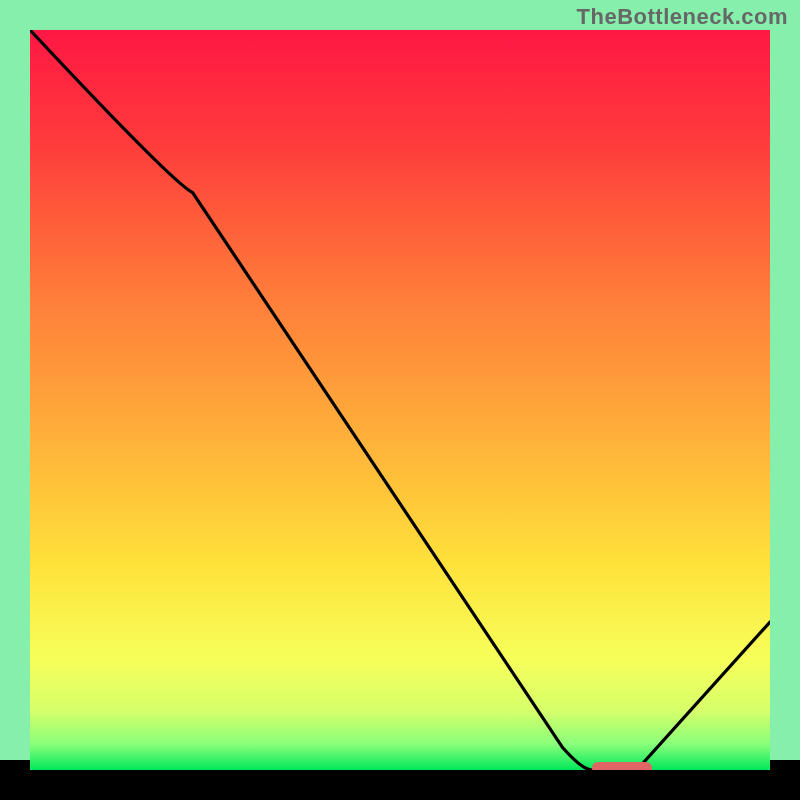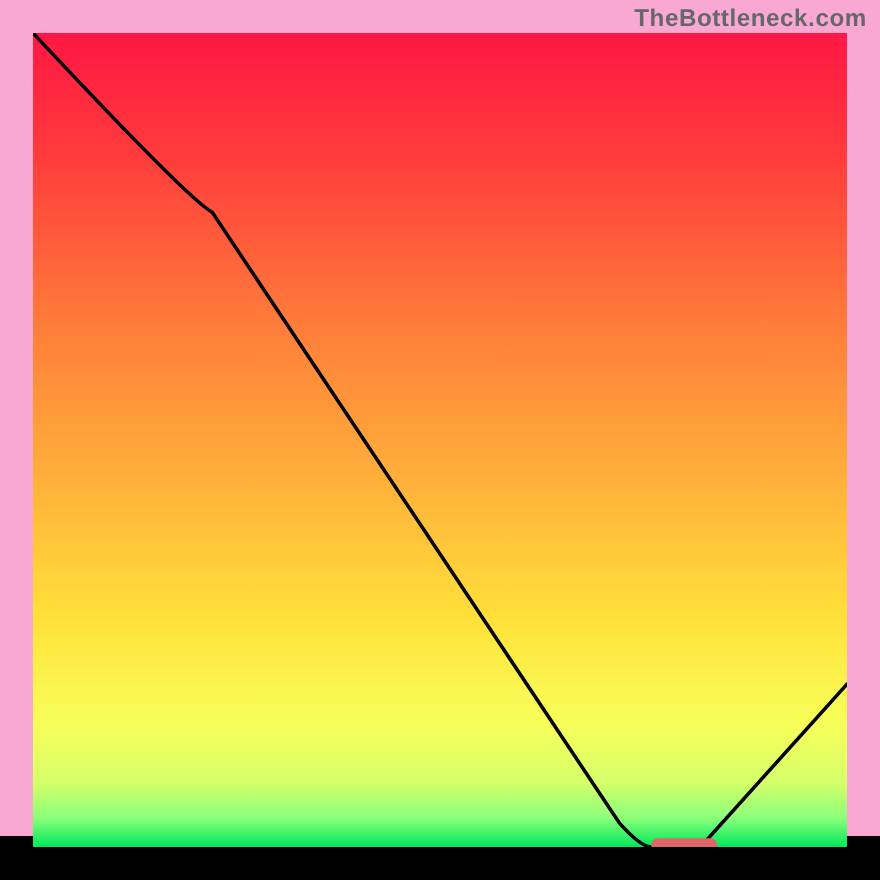--- a/index.html
+++ b/index.html
@@ -7,21 +7,21 @@
     padding: 0;
     width: 800px;
     height: 800px;
     background: #000;
     font-family: Arial, Helvetica, sans-serif;
   }
   .container {
     position: relative;
     width: 800px;
     height: 760px;
-    background: #f9a8d4;
+    background: #86efac;
   }
   .watermark {
     position: absolute;
     top: 4px;
     right: 12px;
     color: #666766;
     font-size: 22px;
     font-weight: bold;
     letter-spacing: 0.5px;
     z-index: 3;

